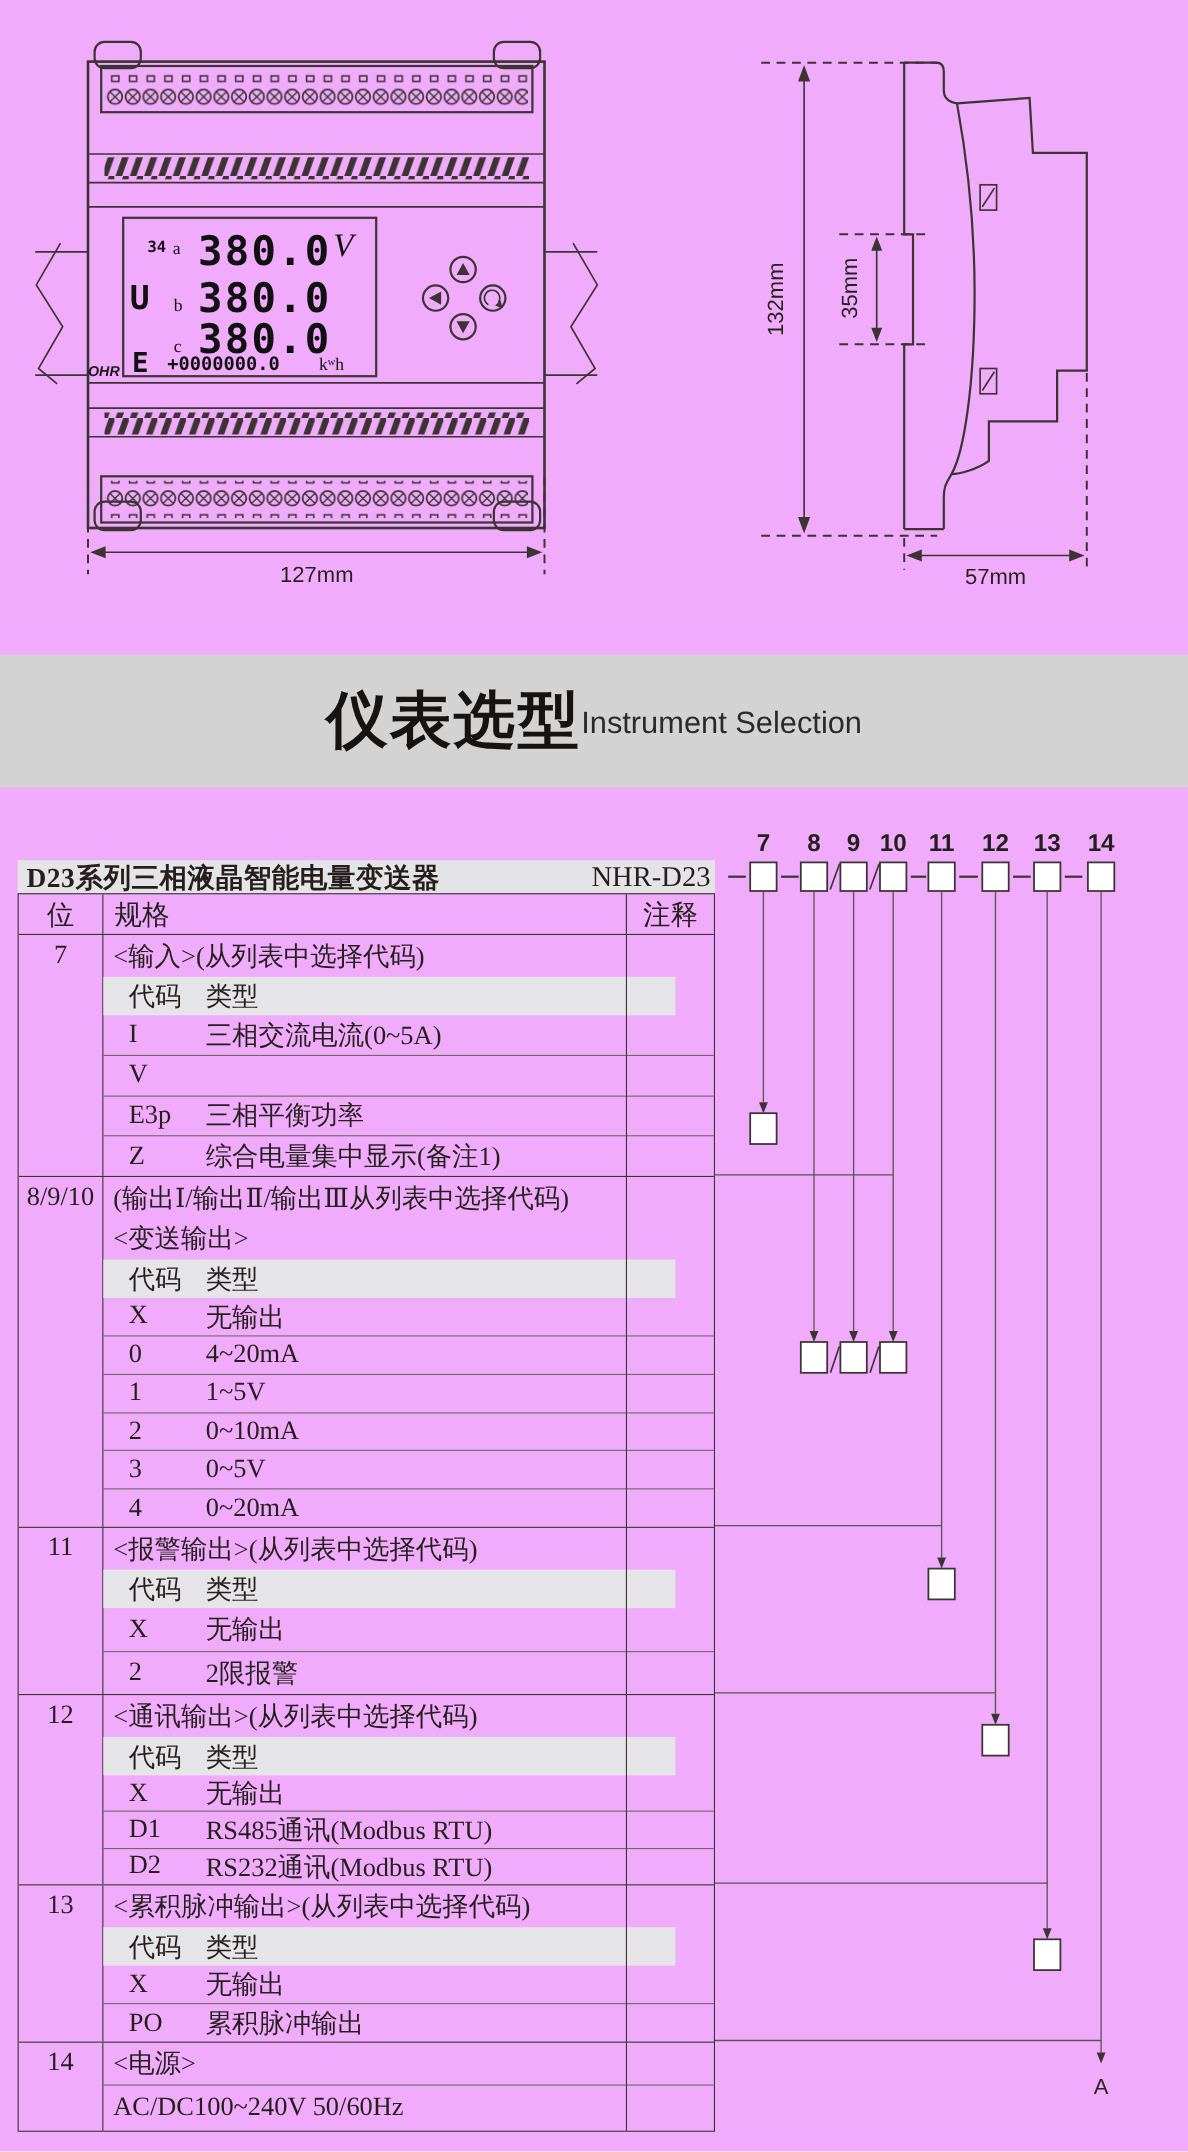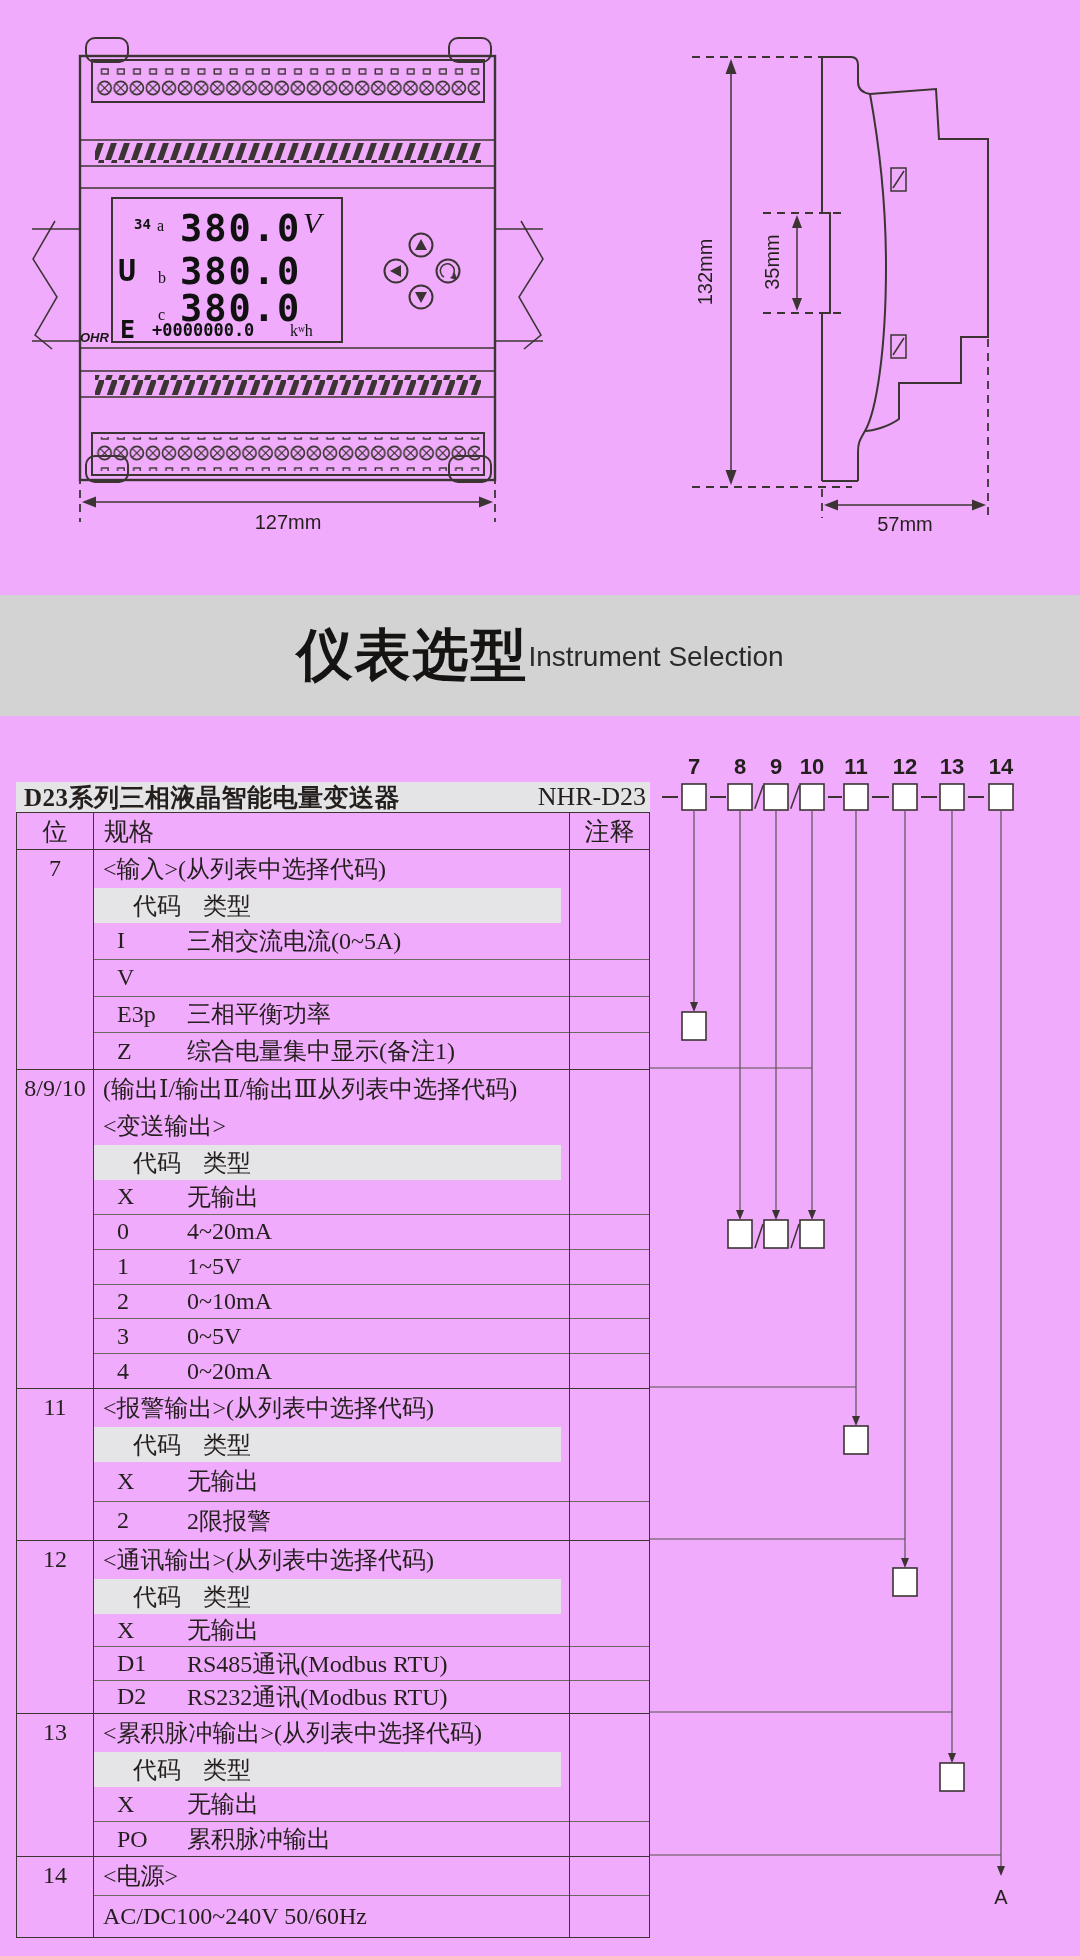--- a/index.html
+++ b/index.html
@@ -40,21 +40,21 @@
   .th.pos{width:77px;justify-content:center;border-right:1.5px solid var(--line)}
   .th.spec{flex:1;padding-left:10px}
   .th.note{width:80px;justify-content:center;border-left:1.5px solid var(--line)}
   .sec{display:flex;border-top:1.5px solid var(--line);box-sizing:border-box;}
   .sec-pos{width:77px;border-right:1.5px solid var(--line);box-sizing:border-box;
            text-align:center;font-size:24px;padding-top:5px}
   .sec-body{flex:1;display:flex;flex-direction:column;box-sizing:border-box;justify-content:flex-end;}
   .row{display:flex;align-items:center;box-sizing:border-box;font-size:24px;padding-left:9px}
   .row.title{height:38px}
   .row.subtitle{height:37px}
-  .row.gray{height:35px;background:var(--subheader-bg);width:467px;padding-left:25px}
+  .row.gray{height:35px;background:var(--subheader-bg);width:520px;padding-left:9px}
   .row.opt{flex:1;padding-left:9px}
   .row.opt + .row.opt{border-top:1px solid var(--row-line)}
   .row.opt.sep{border-top:1px solid var(--row-line)}
   .code{width:84px;padding-left:14px;box-sizing:border-box}
   .type{flex:1}
   .notesep{position:absolute;top:0;bottom:0;left:552px;width:0;border-left:1.5px solid var(--line)}
   .overlay{position:absolute;left:0;top:0;pointer-events:none}
 </style>
 </head>
 <body>

